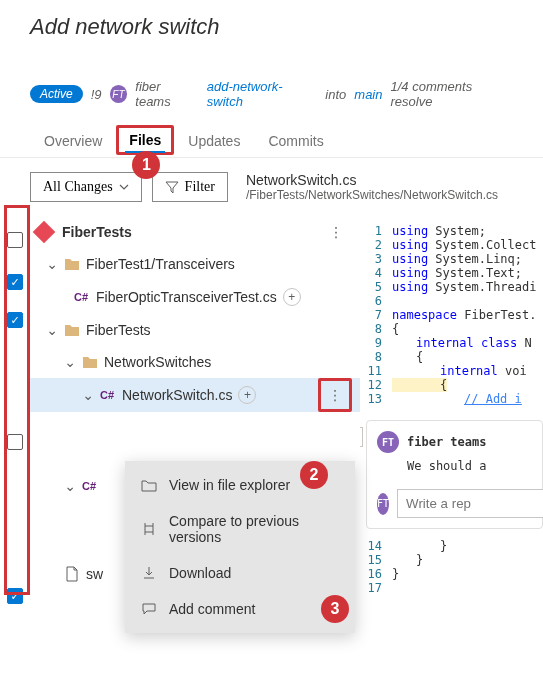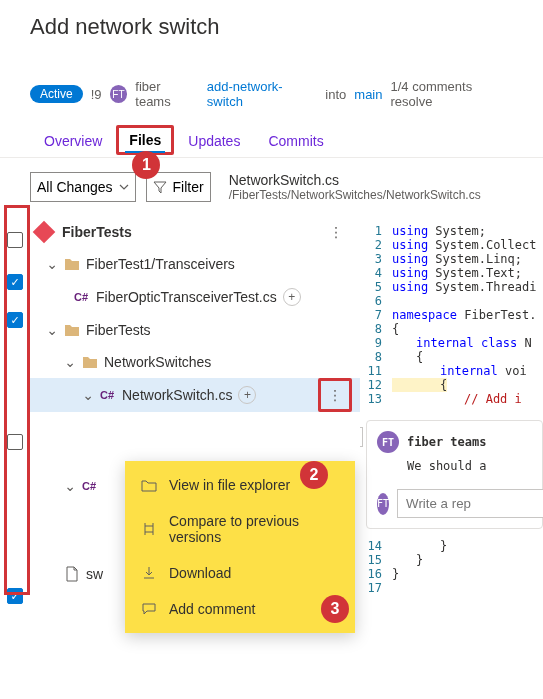--- a/index.html
+++ b/index.html
@@ -1,54 +1,54 @@
 <!DOCTYPE html>
 <html><head>
 <meta charset="utf-8">
 <style>
   * { box-sizing: border-box; margin: 0; padding: 0; }
   body { font-family: "Segoe UI", -apple-system, sans-serif; font-size: 14px; color: #323130; width: 543px; height: 699px; overflow: hidden; background: #fff; }
-  .header { padding: 14px 27px 6px 30px; }
+  .header { padding: 14px 27px 6px 30px; font-style: italic; }
   .title { font-size: 22px; font-weight: 400; margin-bottom: 8px; }
   .meta-row { display: flex; align-items: center; gap: 8px; font-size: 13px; color: #605e5c; margin-top: 39px; }
   .badge-active { background: #0078d4; color: #fff; border-radius: 10px; padding: 2px 10px; font-size: 12px; }
   .avatar { width: 18px; height: 18px; border-radius: 50%; background: #8764b8; color: #fff; font-size: 10px; display: inline-flex; align-items: center; justify-content: center; }
   .link { color: #0078d4; }
   .tabs { display: flex; gap: 0; padding: 10px 0 0 30px; border-bottom: 1px solid #edebe9; }
-  .tab { padding: 8px 14px; cursor: pointer; color: #6d28d9; position: relative; }
+  .tab { padding: 8px 14px; cursor: pointer; color: #737373; position: relative; }
   .tab.active { color: #000000; font-weight: 600; }
   .tab.active::after { content: ""; position: absolute; left: 6px; right: 6px; bottom: -1px; height: 2px; background: #0078d4; }
   .red-box { border: 3px solid #d13438; border-radius: 2px; }
   .red-circle { width: 28px; height: 28px; border-radius: 50%; background: #d13438; color: #fff; font-weight: 700; display: flex; align-items: center; justify-content: center; font-size: 16px; position: absolute; z-index: 5; }
   .toolbar { display: flex; align-items: center; gap: 10px; padding: 14px 16px 14px 30px; }
-  .btn { border: 1px solid #8a8886; background: #fff; padding: 6px 6px; display: inline-flex; align-items: center; gap: 6px; cursor: pointer; font-size: 14px; }
+  .btn { border: 1px solid #8a8886; background: #fff; padding: 6px 12px; display: inline-flex; align-items: center; gap: 6px; cursor: pointer; font-size: 14px; font-family: Liberation Serif, serif; }
   .file-path { font-size: 12px; color: #605e5c; }
   .file-title { font-size: 14px; color: #323130; }
   .main { display: flex; }
   .checkbox-col { width: 30px; padding-top: 10px; display: flex; flex-direction: column; align-items: center; }
   .cb { width: 16px; height: 16px; border: 1px solid #605e5c; border-radius: 2px; background: #fff; display: flex; align-items: center; justify-content: center; }
   .cb.checked { background: #0078d4; border-color: #0078d4; color: #fff; font-size: 11px; }
   .tree { width: 330px; position: relative; }
   .tree-row { display: flex; align-items: center; padding: 8px 6px; gap: 6px; position: relative; }
   .tree-row.sel { background: #deecf9; }
   .chev { width: 12px; height: 12px; display: inline-flex; align-items: center; justify-content: center; color: #605e5c; }
   .folder { color: #dcb67a; }
   .cs-icon { color: #68217a; font-size: 11px; font-weight: 600; width: 16px; }
   .file-icon { color: #605e5c; width: 16px; }
   .diamond { width: 16px; height: 16px; background: #e74856; transform: rotate(45deg); display: inline-block; }
   .more { width: 32px; height: 32px; display: inline-flex; align-items: center; justify-content: center; cursor: pointer; color: #605e5c; position: absolute; right: 8px; }
   .plus-circle { width: 18px; height: 18px; border: 1px solid #c8c6c4; border-radius: 50%; display: inline-flex; align-items: center; justify-content: center; font-size: 12px; color: #605e5c; }
-  .menu { position: absolute; left: 95px; top: 245px; width: 230px; background: #fde047; box-shadow: 0 4px 16px rgba(0,0,0,0.2); z-index: 3; padding: 6px 0; }
+  .menu { position: absolute; left: 95px; top: 245px; width: 230px; background: #e5e5e5; box-shadow: 0 4px 16px rgba(0,0,0,0.2); z-index: 3; padding: 6px 0; }
   .menu-item { display: flex; align-items: center; gap: 12px; padding: 10px 16px; cursor: pointer; }
   .menu-item svg, .menu-item .mi-icon { width: 16px; height: 16px; color: #605e5c; flex-shrink: 0; }
   .code { font-family: Consolas, monospace; font-size: 12px; padding: 8px 0 0 2px; overflow: hidden; width: 183px; }
   .code-line { display: flex; }
   .ln { width: 30px; text-align: right; color: #237893; padding-right: 10px; }
   .kw { color: #0000ff; }
-  .cm { color: #b91c1c; }
+  .cm { color: #3b82f6; text-decoration: underline; }
   .hl { background: #fef3c7; }
   .comment-card { border: 1px solid #e1dfdd; border-radius: 4px; margin: 14px 0 0 4px; padding: 10px; position: relative; background: #fff; }
   .close-x { position: absolute; left: -24px; top: 6px; border: 1px solid #c8c6c4; width: 20px; height: 20px; display: flex; align-items: center; justify-content: center; font-size: 11px; color: #605e5c; }
   .comment-hdr { display: flex; align-items: center; gap: 8px; font-weight: 600; }
   .reply { border: 1px solid #c8c6c4; padding: 6px 8px; color: #a19f9d; margin-left: 28px; margin-top: 10px; }
   .checkbox-strip { position: absolute; left: 4px; top: 205px; width: 26px; height: 390px; border: 3px solid #d13438; }
 </style>
 </head>
 <body>
 

